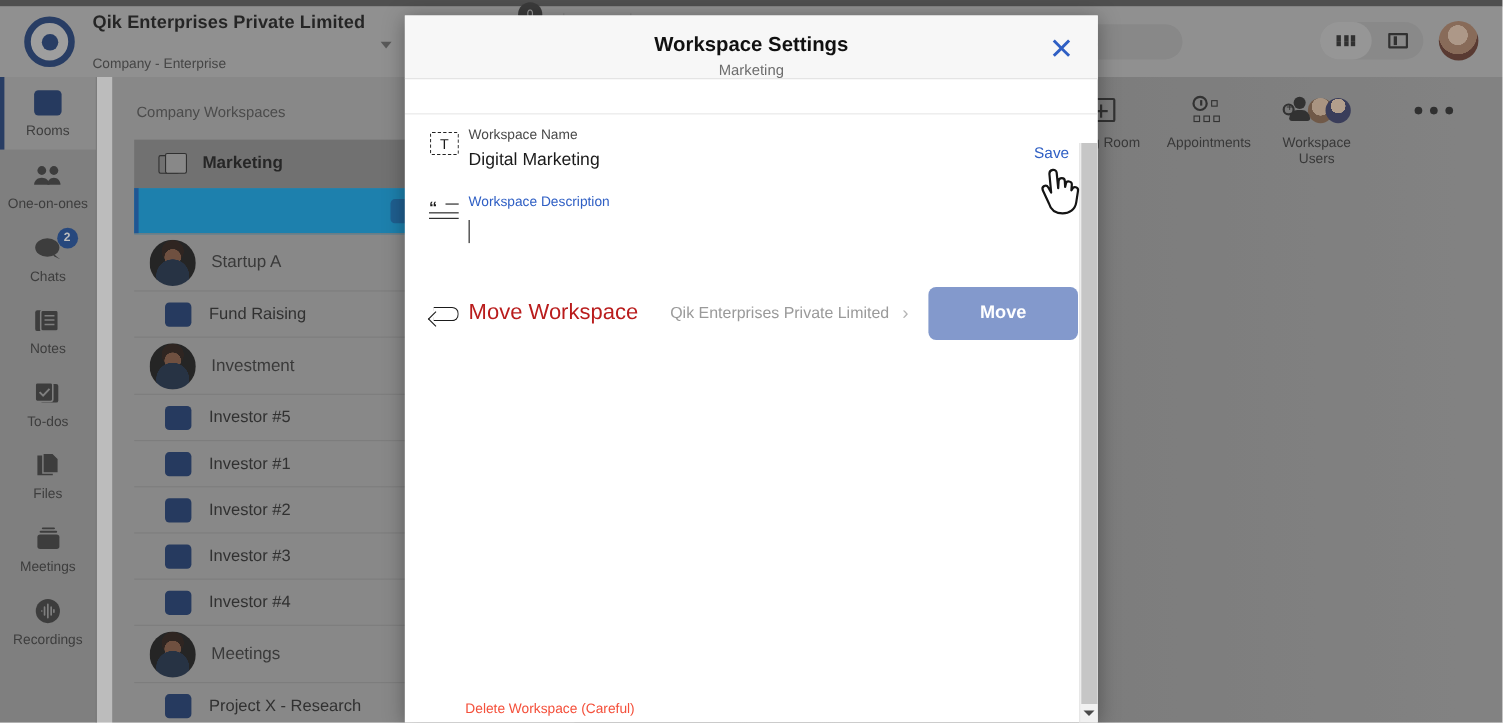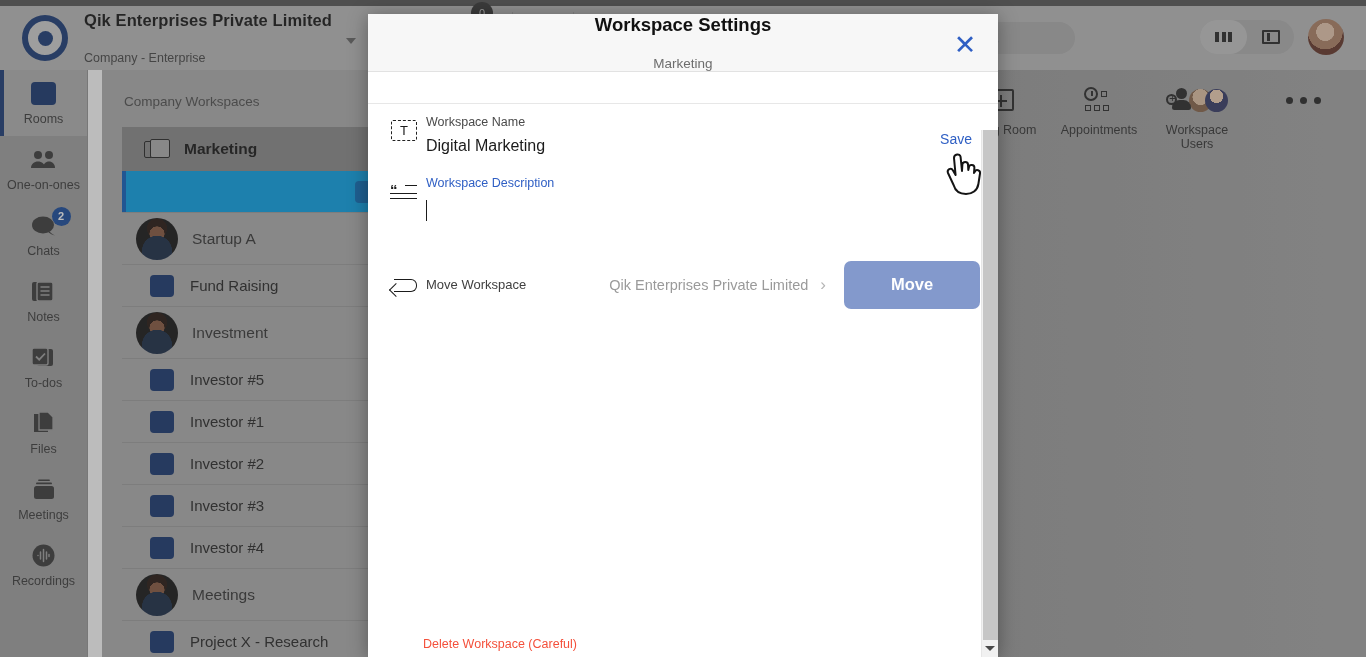--- a/index.html
+++ b/index.html
@@ -171,21 +171,21 @@
   .dim { position: absolute; inset: 0; background: rgba(60,60,60,0.34); }
 
   
   .modal {
     position: absolute; left: 368px; top: 14px; width: 630px; height: 643px;
     background: #fff; box-shadow: 0 2px 18px rgba(0,0,0,.35);
     display: flex; flex-direction: column; overflow: hidden;
   }
   .modal-head {
     height: 58px; background: #f7f7f7; border-bottom: 1px solid #e2e2e2;
-    display: flex; flex-direction: column; align-items: center; justify-content: space-between;
+    display: flex; flex-direction: column; align-items: center; justify-content: flex-end;
     position: relative; flex: none;
   }
   .modal-title { font-size: 18.5px; font-weight: bold; color: #111; }
   .modal-sub { font-size: 13.5px; color: #6d6d6d; margin-top: 5px; }
   .modal-close {
     position: absolute; right: 18px; top: 16px; width: 30px; height: 30px;
     display: flex; align-items: center; justify-content: center;
     color: #2f5fc4; font-size: 27px; line-height: 1; font-weight: 300;
   }
   .modal-body { position: relative; flex: 1; overflow: hidden; }
@@ -200,21 +200,21 @@
   .field-label-sm { font-size: 12.5px; color: #4a4a4a; line-height: 1.1; }
   .field-label-sm.blue { color: #2f5fc4; }
   .field-value { font-size: 16px; color: #1b1b1b; margin-top: 7px; }
   .save-link { position: absolute; right: 26px; top: 15px; font-size: 14px; color: #2f5fc4; }
 
   #row-name { margin-top: 12px; }
   #row-desc { margin-top: 22px; }
   .caret-line { width: 1px; height: 21px; background: #1b1b1b; margin-top: 9px; }
 
   #row-move { margin-top: 40px; align-items: center; padding-right: 18px; }
-  .move-title { font-size: 13px; color: #404040; }
+  .move-title { font-size: 20px; color: #b91c1c; }
   .move-target { font-size: 14.5px; color: #9a9a9a; margin-left: auto; display: flex; align-items: center; gap: 12px; }
   .chev { color: #b5b5b5; font-size: 17px; }
   .move-btn {
     margin-left: 18px; width: 136px; height: 48px; border-radius: 7px;
     background: #8399cc; color: #fff; font-size: 16.5px; font-weight: bold;
     display: flex; align-items: center; justify-content: center; border: none;
   }
 
   
   .ico-textbox {

